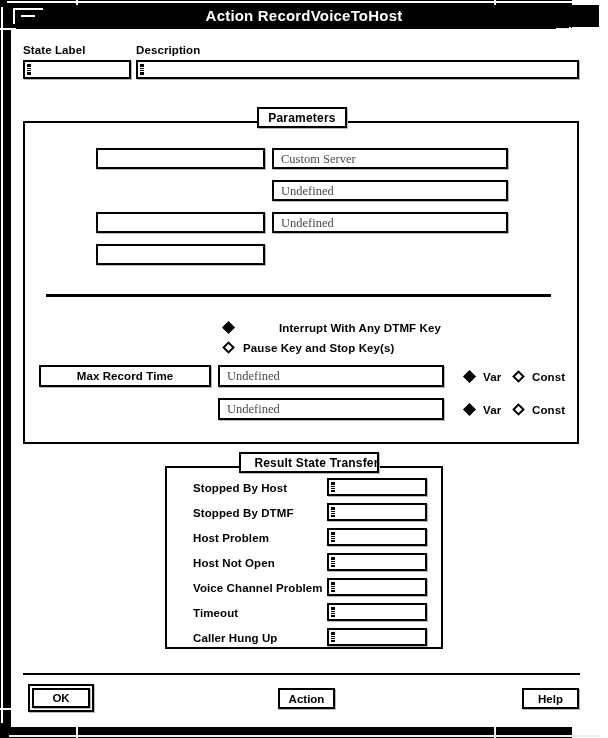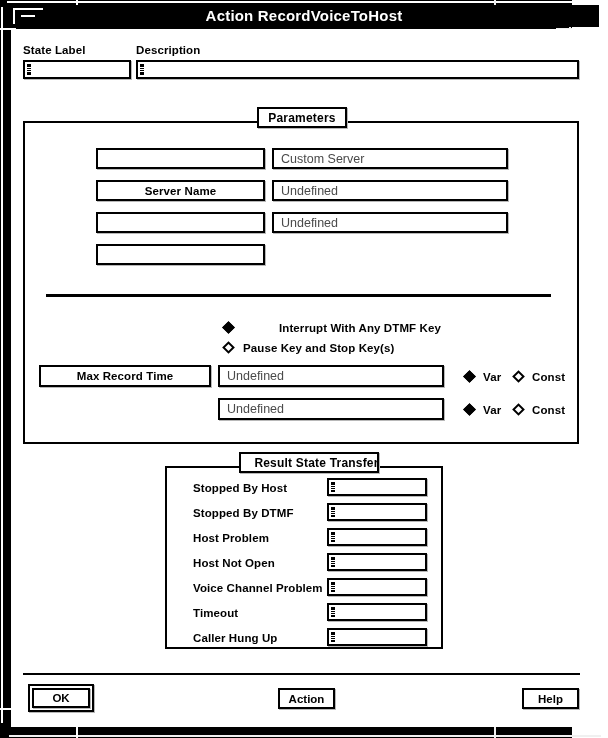--- a/index.html
+++ b/index.html
@@ -75,21 +75,21 @@
   }
   .textfield .caret::before{
     content:"";position:absolute;left:0;top:0;width:4px;height:2px;background:#000;
   }
   .textfield .caret::after{
     content:"";position:absolute;left:0;bottom:0;width:4px;height:2px;background:#000;
   }
   .fieldvalue{
     position:absolute;left:7px;top:50%;transform:translateY(-50%);
     font-size:12.5px;font-weight:normal;color:#4a4a4a;white-space:nowrap;
-    font-family:Liberation Sans, sans-serif;
+    font-family:Liberation Serif, serif;
   }
 
   
   .btnlabel{
     position:absolute;box-sizing:border-box;
     background:#ffffff;border:2px solid #000000;
     box-shadow:1px 1px 0 0 #b8b8b8;
     display:flex;align-items:center;justify-content:center;
     font-size:11.5px;font-weight:bold;color:#000;
     white-space:nowrap;letter-spacing:0.1px;
@@ -208,23 +208,20 @@
 
     <div class="frametitle" style="left:246px;top:78px;width:90px;height:21px;">Parameters</div>
 
     <div class="btnlabel disabled" style="left:85px;top:119px;width:169px;height:21px;">
       <span class="stipple">Server Type</span>
     </div>
     <div class="textfield" style="left:261px;top:119px;width:236px;height:21px;">
       <div class="fieldvalue">Custom Server</div>
     </div>
 
-    <div class="btnlabel" style="left:85px;top:151px;width:169px;height:21px;">
-      <span>Server Name</span>
-    </div>
     <div class="textfield" style="left:261px;top:151px;width:236px;height:21px;">
       <div class="fieldvalue">Undefined</div>
     </div>
 
     <div class="btnlabel disabled" style="left:85px;top:183px;width:169px;height:21px;">
       <span class="stipple">Server Command</span>
     </div>
     <div class="textfield" style="left:261px;top:183px;width:236px;height:21px;">
       <div class="fieldvalue">Undefined</div>
     </div>

